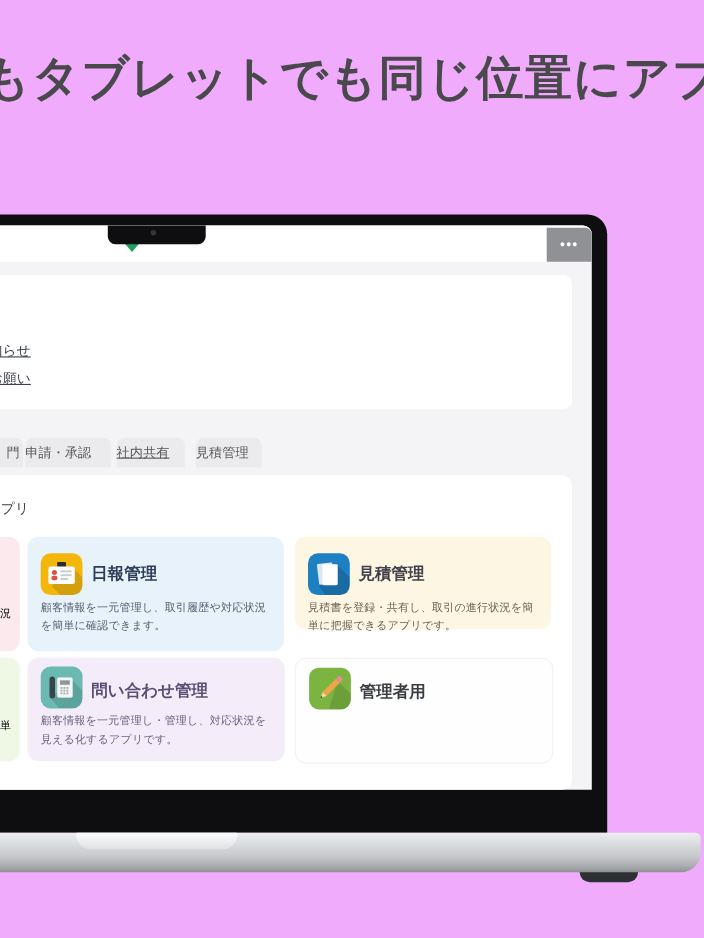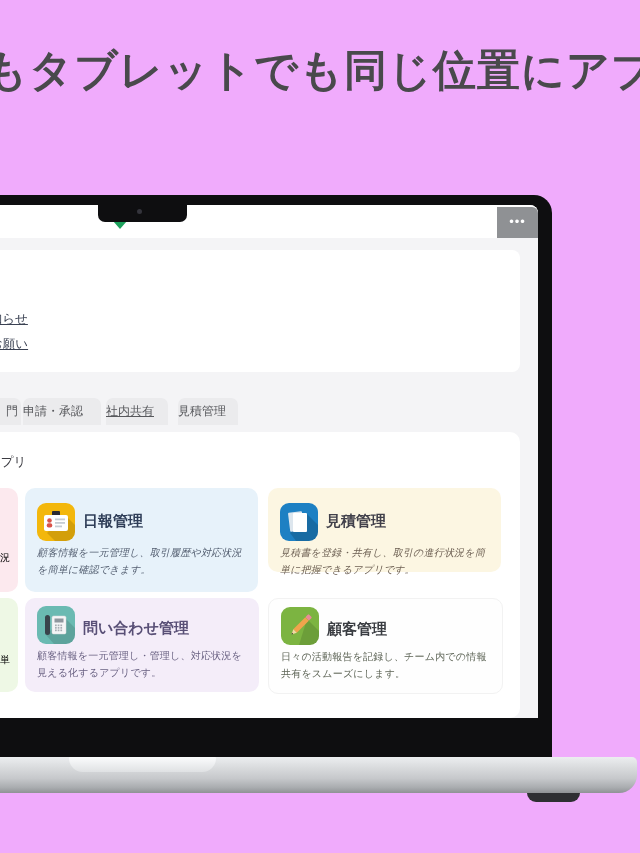--- a/index.html
+++ b/index.html
@@ -57,21 +57,21 @@
   .pfrag{position:absolute;left:40px;font-size:10px;}
   .pcard.p1 .pfrag{top:63px;}
   .pcard.p2 .pfrag{top:55px;}
   .app-icon{position:absolute;left:12px;width:38px;height:38px;border-radius:9px;overflow:hidden;}
   .c1 .app-icon,.c2 .app-icon{top:15px;}
   .c3 .app-icon,.c4 .app-icon{top:8px;}
   .card-title{position:absolute;left:58px;font-size:15px;font-weight:700;white-space:nowrap;}
   .c1 .card-title,.c2 .card-title{top:24px;}
   .c3 .card-title,.c4 .card-title{top:21px;}
   .card-desc{position:absolute;left:12px;right:8px;font-size:10px;line-height:1.65;letter-spacing:0.2px;}
-  .c1 .card-desc,.c2 .card-desc{top:57px;font-style:italic;}
+  .c1 .card-desc,.c2 .card-desc{top:57px;}
   .c3 .card-desc,.c4 .card-desc{top:50px;}
 </style>
 </head>
 <body>
 
 <div class="page">
 
   <div class="headline hl1">もタブレットでも同じ位置にアプ</div>
 
   <div class="foot"></div>
@@ -163,17 +163,16 @@
       <svg width="38" height="38" viewBox="0 0 38 38">
         <polygon points="26,12 38,24 38,38 18,38" fill="rgba(0,0,0,0.12)"></polygon>
         <g transform="rotate(45 19 19)">
           <rect x="16.5" y="4.5" width="5" height="4.5" rx="1" fill="#e98b96"></rect>
           <rect x="16.5" y="9" width="5" height="17" fill="#f0a44c"></rect>
           <polygon points="16.5,26 21.5,26 19,31" fill="#f3d9a2"></polygon>
           <polygon points="18.2,29.4 19.8,29.4 19,31" fill="#26262a"></polygon>
         </g>
       </svg>
     </div>
-    <div class="card-title" style="color:#3a3d42">顧客管理</div>
-    <div class="card-desc" style="color:#5e6557">日々の活動報告を記録し、チーム内での情報共有をスムーズにします。</div>
+    <div class="card-title" style="color:#3a3d42">管理者用</div>
   </div>
 
 </div>
 
 </body></html>

